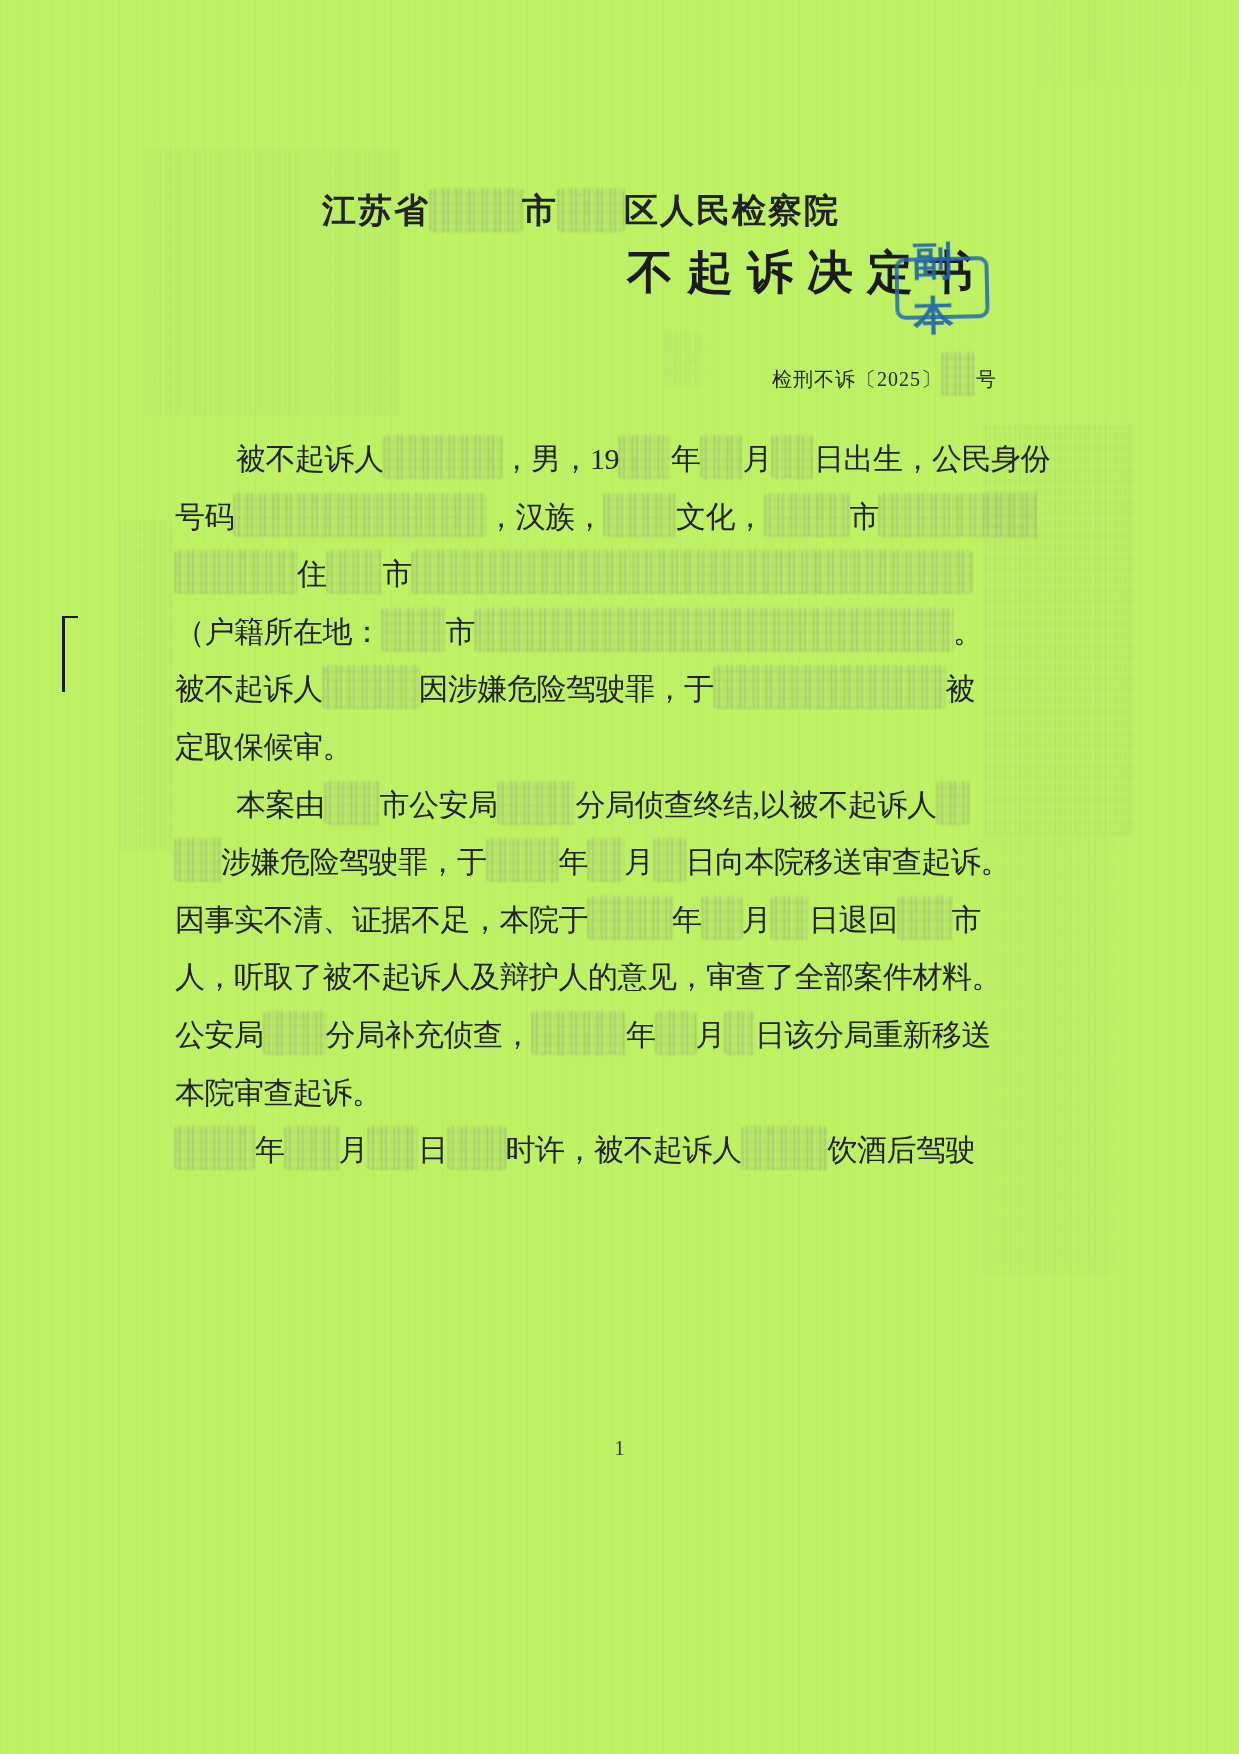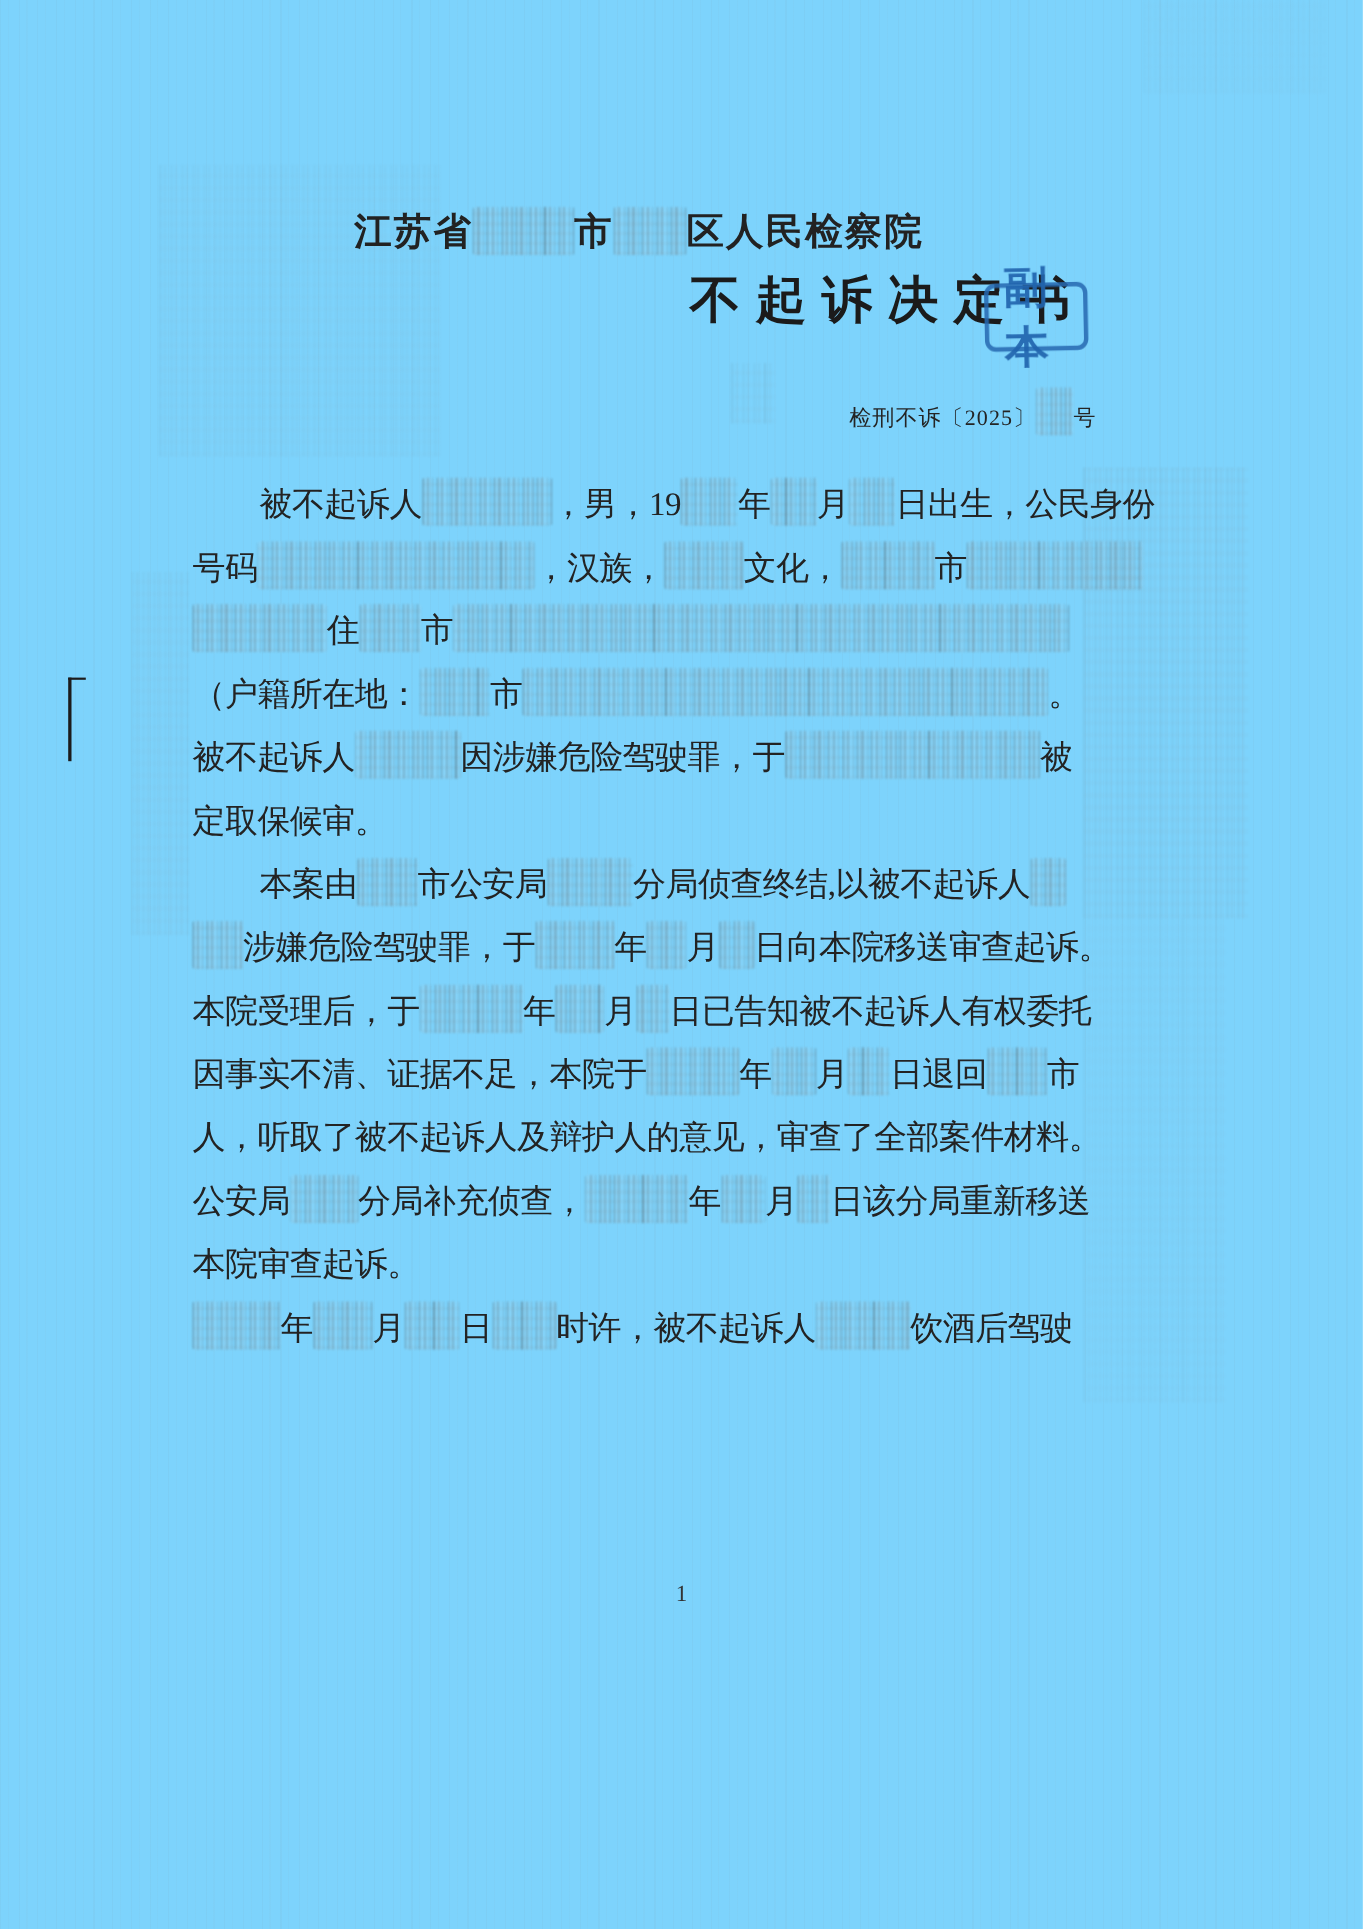--- a/index.html
+++ b/index.html
@@ -4,21 +4,21 @@
 <style>
   html,body{margin:0;padding:0;}
   body{
     width:1239px;height:1754px;
     background:#ffffff;
     font-family:"Liberation Serif","DejaVu Serif",serif;
     color:#1e1e1e;
     position:relative;
     overflow:hidden;
   }
-  .sheet{position:absolute;inset:0;background:#7dd3fc;text-decoration:underline;}
+  .sheet{position:absolute;inset:0;background:#bef264;text-decoration:underline;}
   
   .scan-texture{
     position:absolute;inset:0;
     background:repeating-linear-gradient(90deg,
       rgba(120,120,120,.05) 0 1px, transparent 1px 7px,
       rgba(140,140,140,.04) 7px 8px, transparent 8px 17px);
     pointer-events:none;
   }
   .doc{position:absolute;left:175px;top:0;width:812px;}
   .header-line{
@@ -118,21 +118,20 @@
 
     <main class="body-block">
         <div class="line indent"><span>被不起诉人</span><span class="redact" style="width: 118px;"></span><span>，男，19</span><span class="redact" style="width: 52px;"></span><span>年</span><span class="redact" style="width: 42px;"></span><span>月</span><span class="redact" style="width: 42px;"></span><span>日出生，公民身份</span></div>
         <div class="line"><span>号码</span><span class="redact" style="width: 252px;"></span><span>，汉族，</span><span class="redact" style="width: 72px;"></span><span>文化，</span><span class="redact" style="width: 85px;"></span><span>市</span><span class="redact" style="width: 160px;"></span></div>
         <div class="line"><span class="redact" style="width: 122px;"></span><span>住</span><span class="redact" style="width: 56px;"></span><span>市</span><span class="redact" style="width: 560px;"></span></div>
         <div class="line"><span>（户籍所在地：</span><span class="redact" style="width: 64px;"></span><span>市</span><span class="redact" style="width: 478px;"></span><span>。</span></div>
         <div class="line"><span>被不起诉人</span><span class="redact" style="width: 96px;"></span><span>因涉嫌危险驾驶罪，于</span><span class="redact" style="width: 232px;"></span><span>被</span></div>
         <div class="line"><span>定取保候审。</span></div>
         <div class="line indent"><span>本案由</span><span class="redact" style="width: 55px;"></span><span>市公安局</span><span class="redact" style="width: 78px;"></span><span>分局侦查终结,以被不起诉人</span><span class="redact" style="width: 32px;"></span></div>
         <div class="line"><span class="redact" style="width: 46px;"></span><span>涉嫌危险驾驶罪，于</span><span class="redact" style="width: 72px;"></span><span>年</span><span class="redact" style="width: 36px;"></span><span>月</span><span class="redact" style="width: 32px;"></span><span>日向本院移送审查起诉。</span></div>
-        <div class="line"><span>本院受理后，于</span><span class="redact" style="width: 94px;"></span><span>年</span><span class="redact" style="width: 44px;"></span><span>月</span><span class="redact" style="width: 30px;"></span><span>日已告知被不起诉人有权委托</span></div>
         <div class="line"><span>因事实不清、证据不足，本院于</span><span class="redact" style="width: 84px;"></span><span>年</span><span class="redact" style="width: 40px;"></span><span>月</span><span class="redact" style="width: 38px;"></span><span>日退回</span><span class="redact" style="width: 54px;"></span><span>市</span></div>
         <div class="line"><span>人，听取了被不起诉人及辩护人的意见，审查了全部案件材料。</span></div>
         <div class="line"><span>公安局</span><span class="redact" style="width: 62px;"></span><span>分局补充侦查，</span><span class="redact" style="width: 94px;"></span><span>年</span><span class="redact" style="width: 40px;"></span><span>月</span><span class="redact" style="width: 30px;"></span><span>日该分局重新移送</span></div>
         <div class="line"><span>本院审查起诉。</span></div>
         <div class="line"><span class="redact" style="width: 80px;"></span><span>年</span><span class="redact" style="width: 54px;"></span><span>月</span><span class="redact" style="width: 50px;"></span><span>日</span><span class="redact" style="width: 58px;"></span><span>时许，被不起诉人</span><span class="redact" style="width: 86px;"></span><span>饮酒后驾驶</span></div>
       </main>
   </div>
 
   <div class="stamp">副本</div>
 

